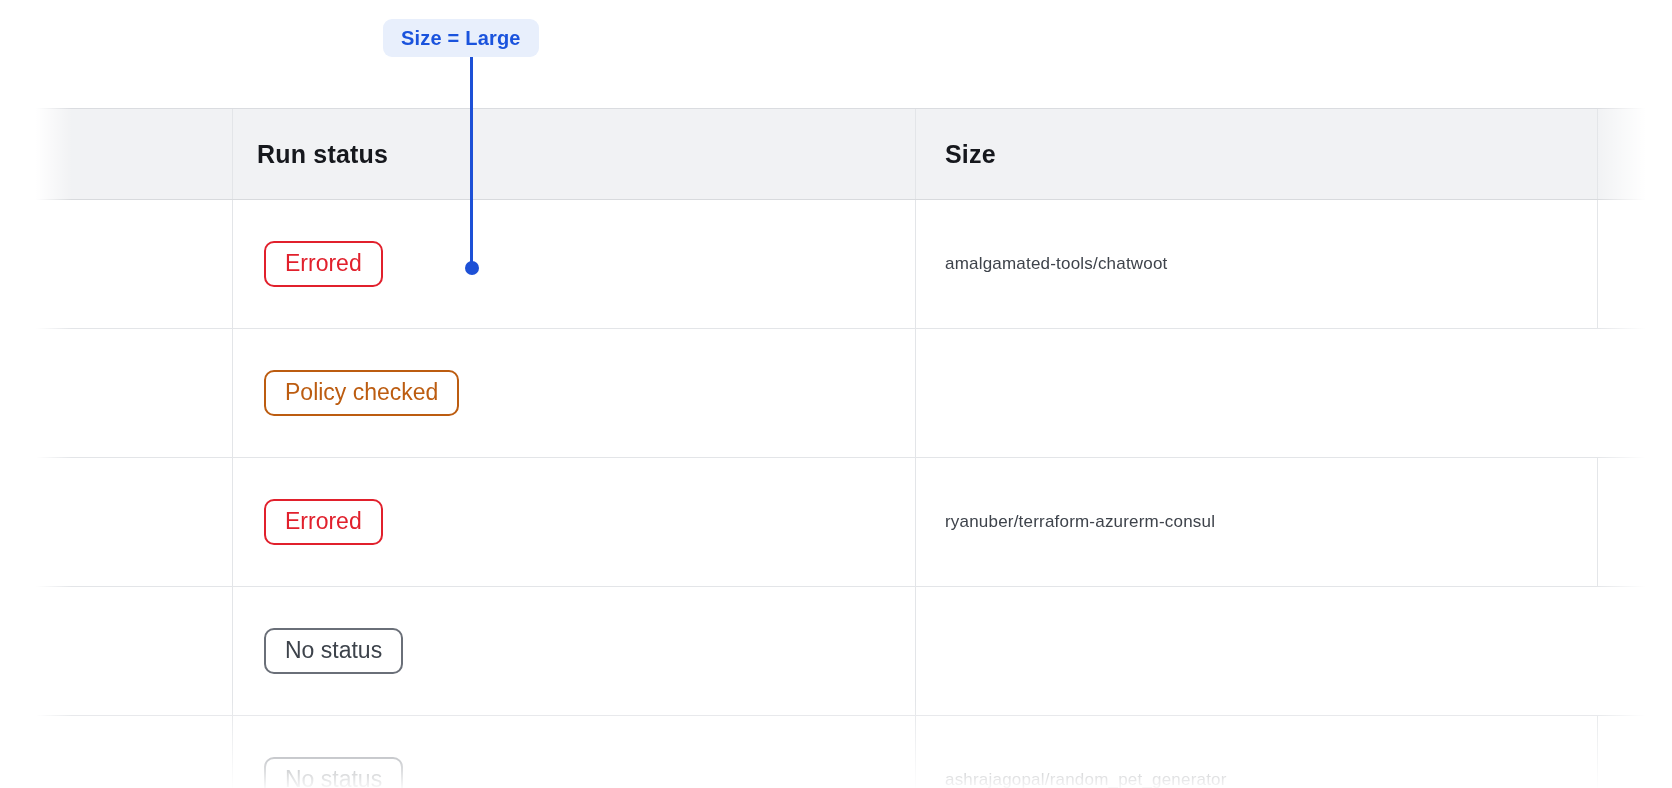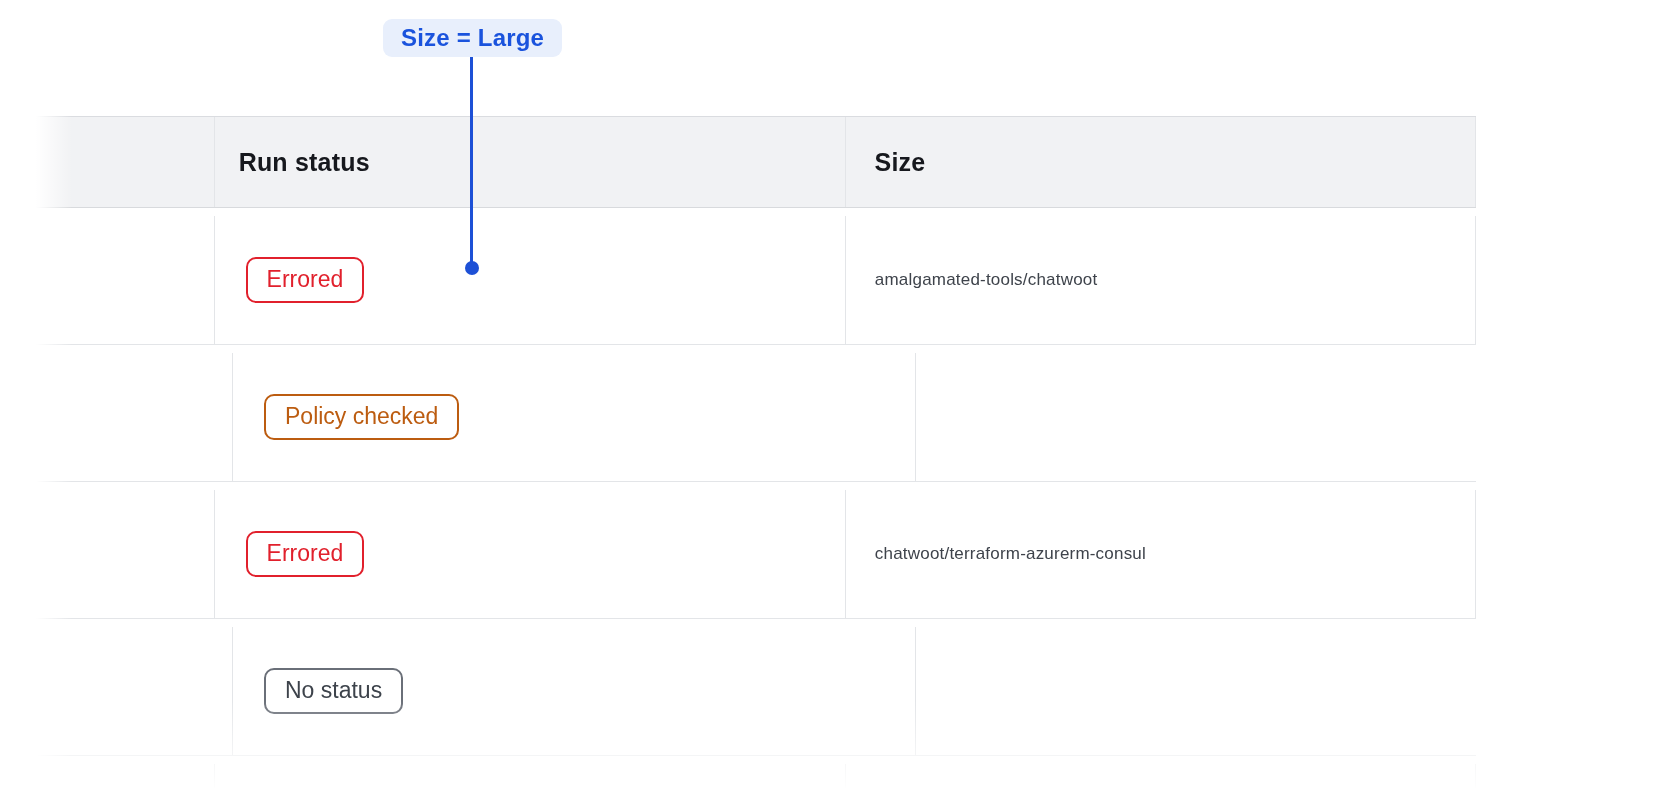--- a/index.html
+++ b/index.html
@@ -20,21 +20,21 @@
   .callout-pill {
     position: absolute;
     left: 383px;
     top: 19px;
     height: 38px;
     padding: 0 18px;
     display: flex;
     align-items: center;
     background: #e8effc;
     color: #1a53dd;
-    font-size: 24px;
+    font-size: 20px;
     font-weight: 600;
     border-radius: 9px;
     letter-spacing: 0.2px;
   }
   .pointer-line {
     position: absolute;
     left: 470px;
     top: 57px;
     width: 3px;
     height: 205px;
@@ -54,23 +54,22 @@
 
   
   .table {
     position: absolute;
     left: 0;
     top: 108px;
     width: 1672px;
   }
   .trow, .thead {
     display: flex;
-    width: 1476px;
+    width: 1672px;
     box-sizing: border-box;
-    margin-top: 8px;
   }
   .thead {
     height: 92px;
     background: #f1f2f4;
     border-top: 1px solid #dadce0;
     border-bottom: 1px solid #d8dadd;
   }
   .trow {
     height: 129px;
     border-bottom: 1px solid #e3e5e8;
@@ -173,21 +172,21 @@
     </div>
     <div class="cell c4"></div>
   </div>
 
   <div class="trow">
     <div class="cell c1"></div>
     <div class="cell c2">
       <span class="badge" style="color: rgb(225, 32, 44); border-color: rgb(225, 32, 44);">Errored</span>
     </div>
     <div class="cell c3">
-      <span class="repo-text">chatwoot/terraform-azurerm-consul</span>
+      <span class="repo-text">ryanuber/terraform-azurerm-consul</span>
     </div>
     <div class="cell c4"></div>
   </div>
 
   <div class="trow">
     <div class="cell c1"></div>
     <div class="cell c2">
       <span class="badge" style="color: rgb(61, 67, 75); border-color: rgb(106, 111, 120);">No status</span>
     </div>
     <div class="cell c4"></div>

